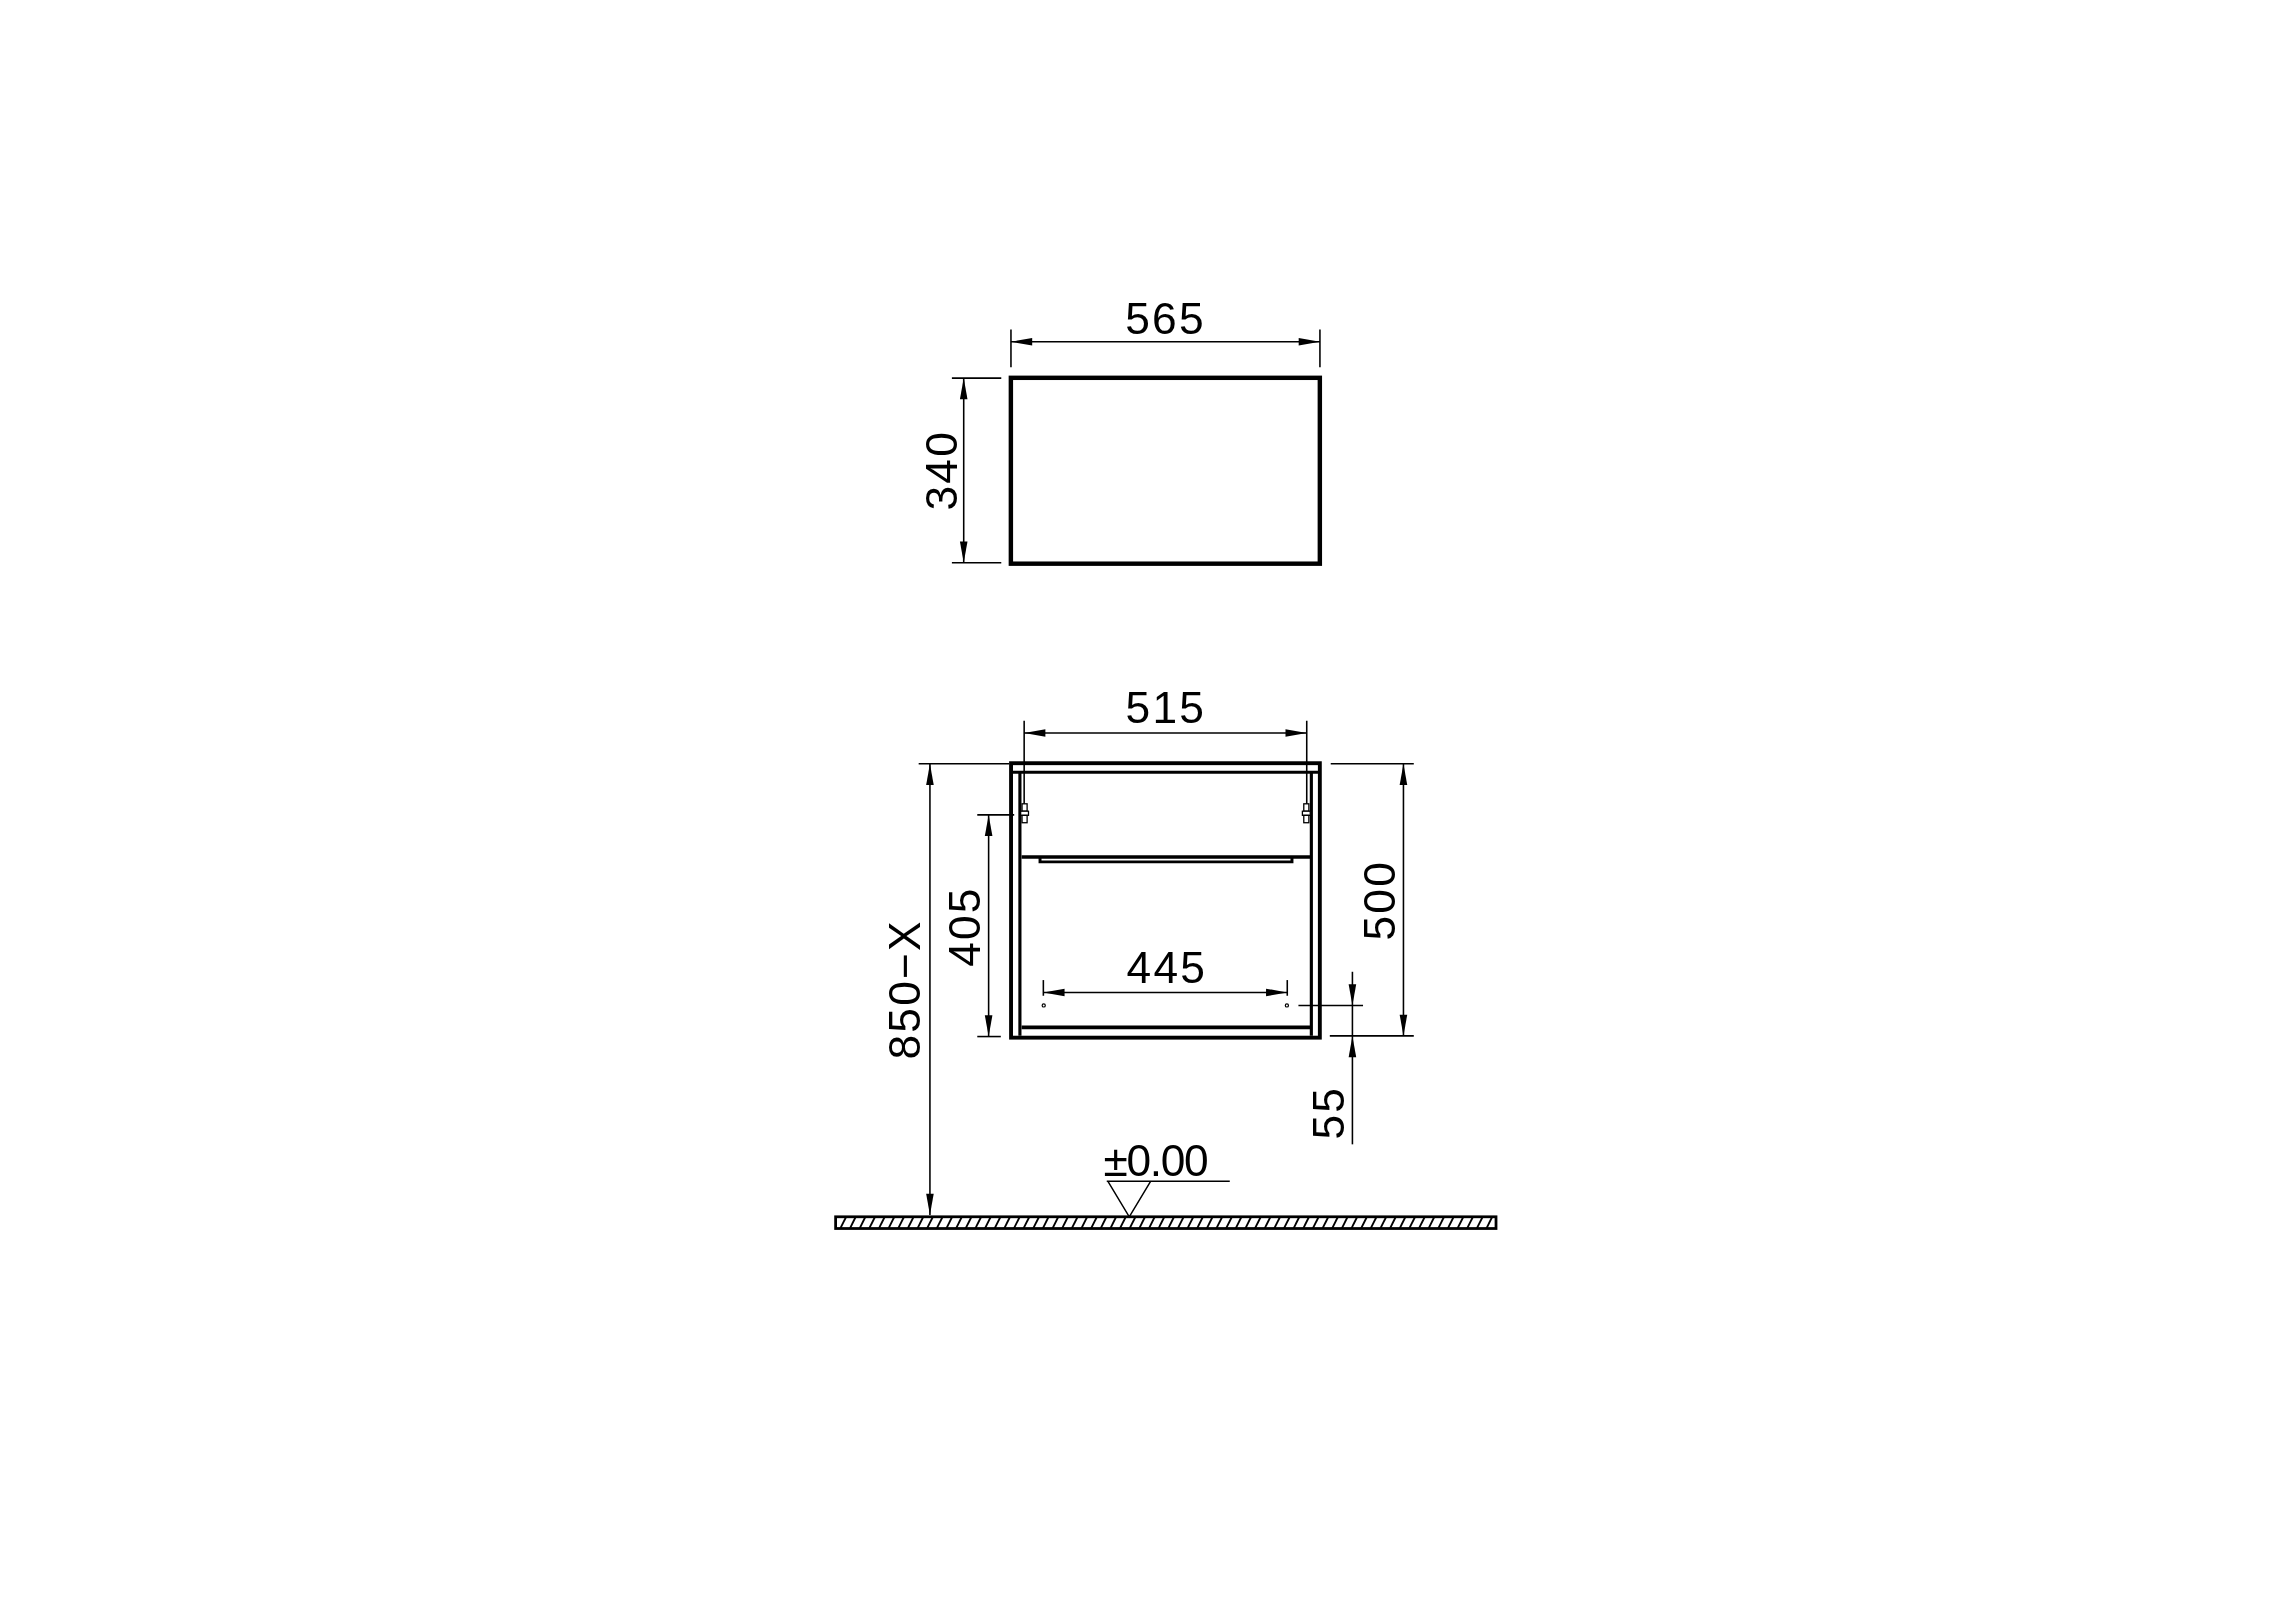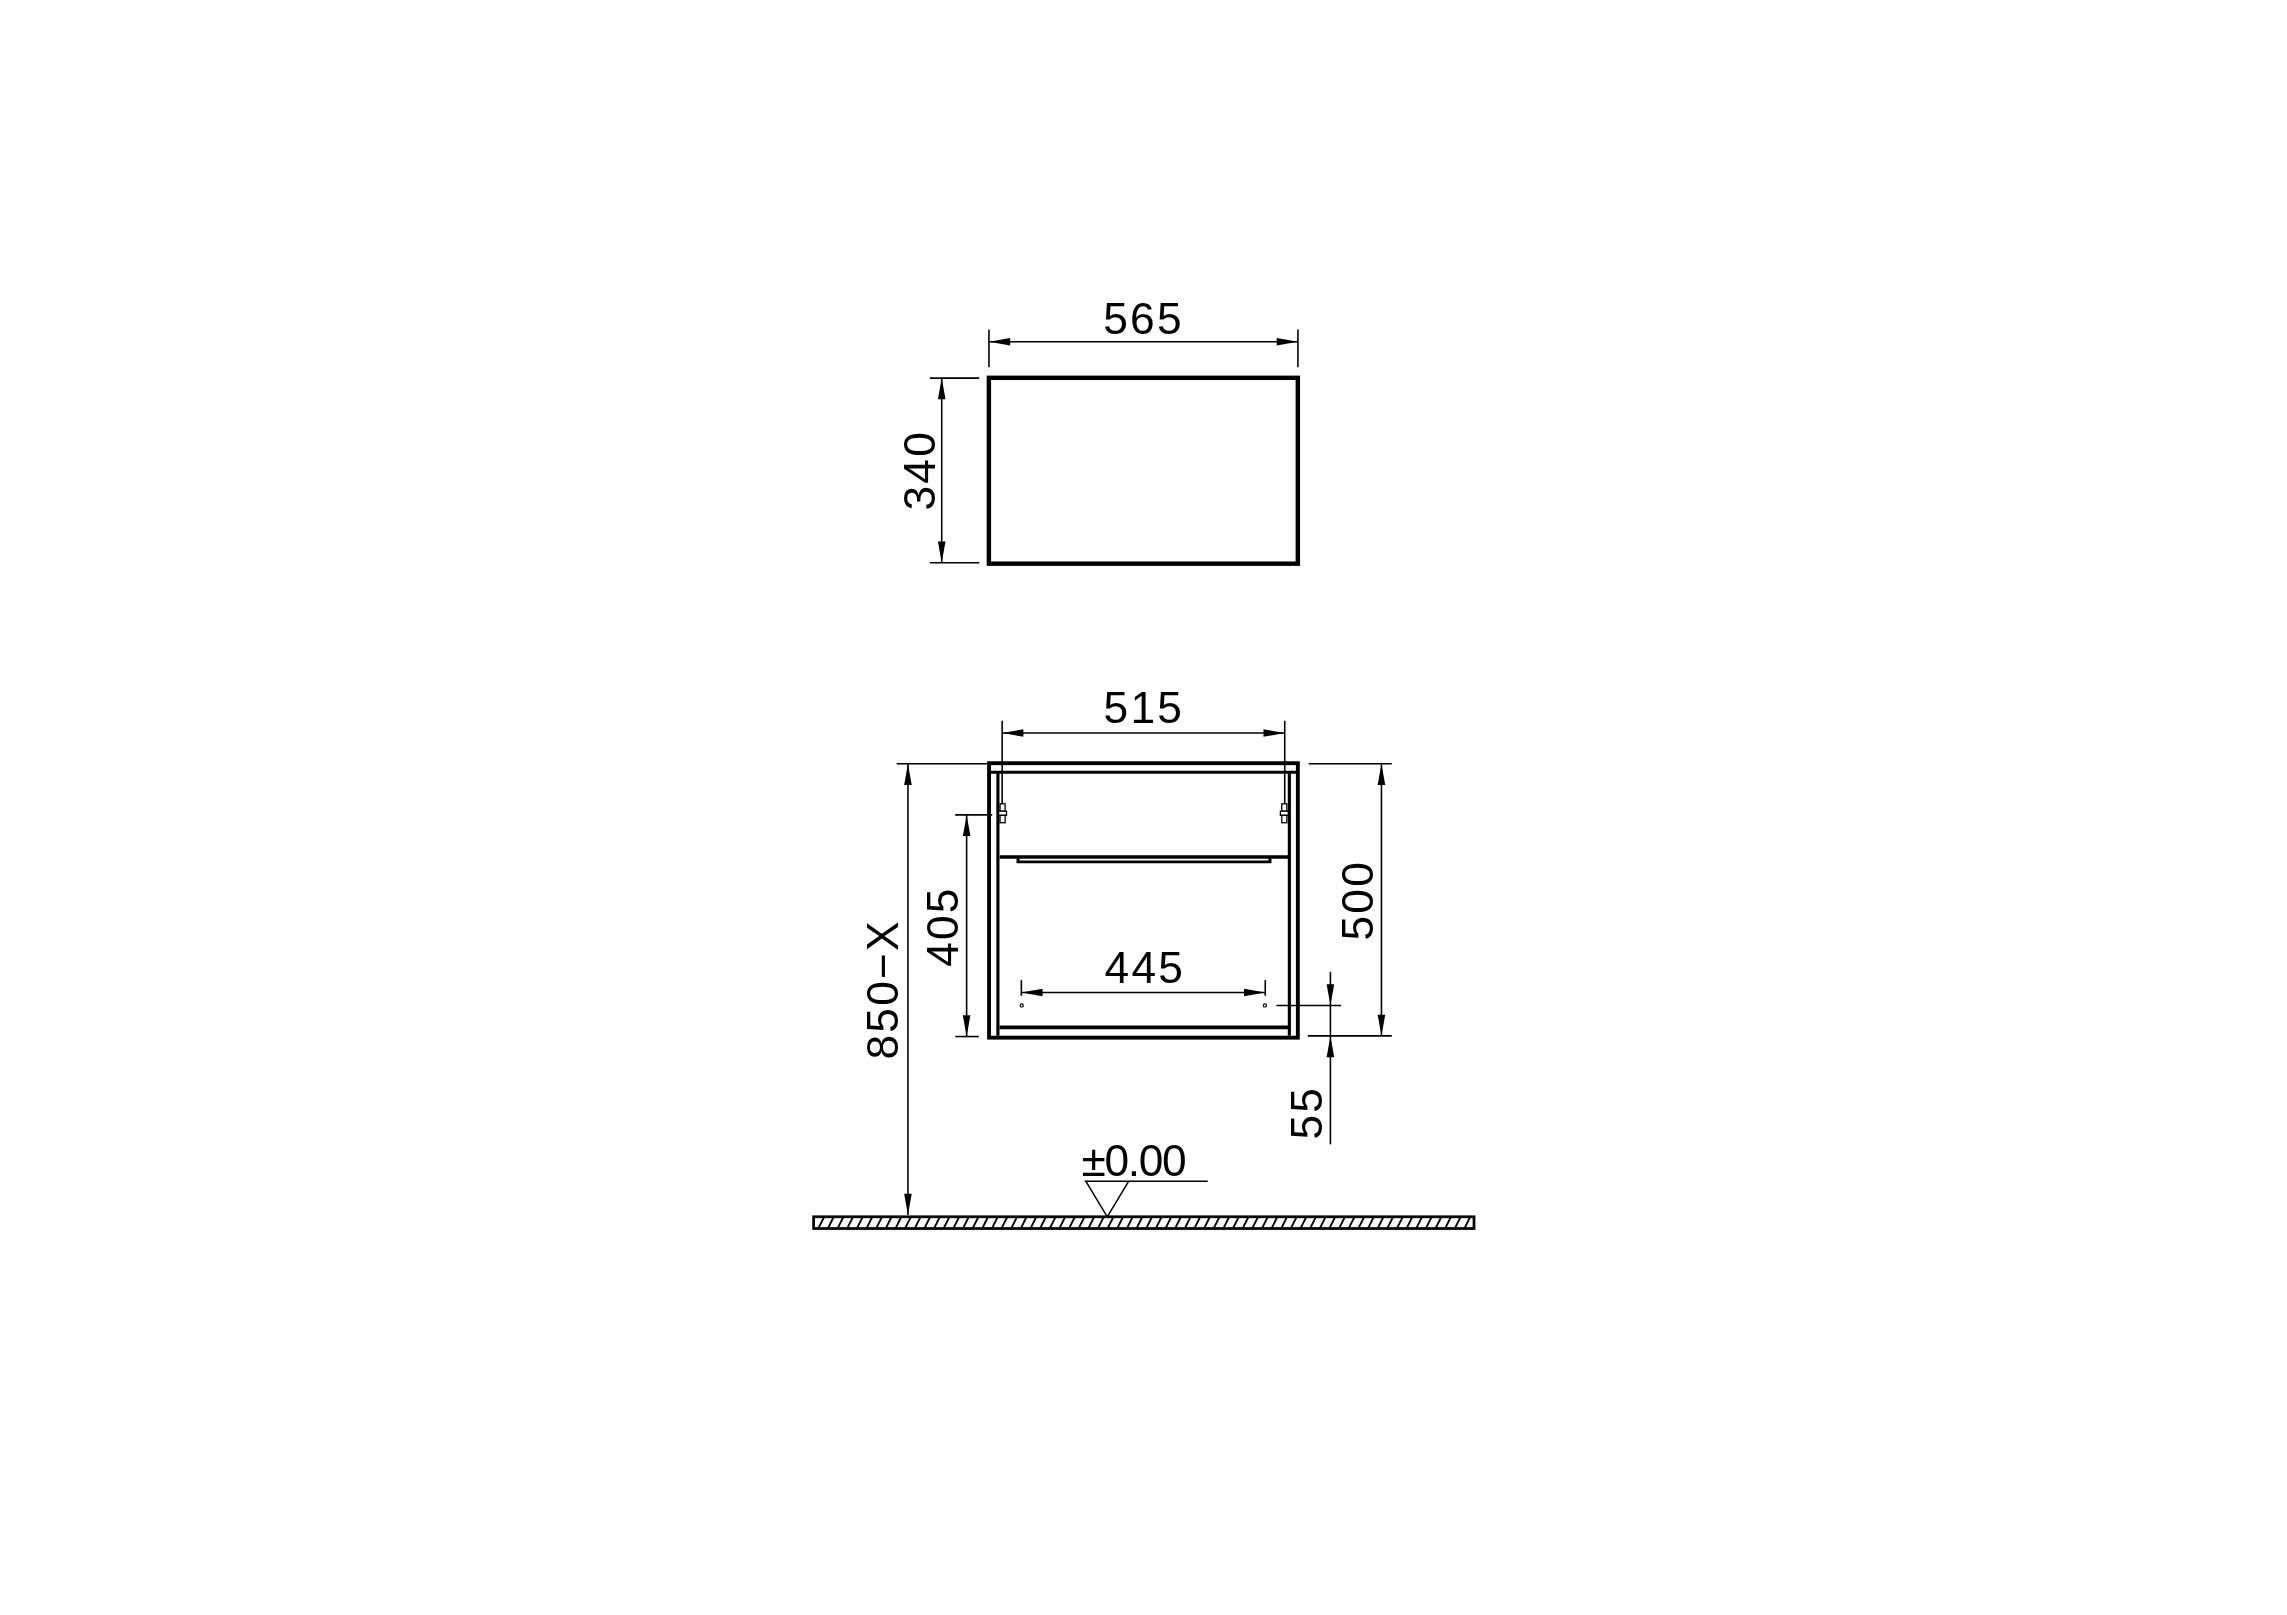--- a/index.html
+++ b/index.html
@@ -1,17 +1,17 @@
 <!DOCTYPE html>
 <html lang="en" style="font-size:14.8px"><head>
 <meta charset="utf-8">
 <title>Technical drawing</title>
 <style>
   html,body{margin:0;padding:0;background:#ffffff;}
-  .wrap{width:2028px;height:1615px;background:#ffffff;}
+  .wrap{width:2028px;height:1615px;background:#ffffff;margin-left:22px;}
   text{font-family:"Liberation Sans",sans-serif;fill:#000;-webkit-font-smoothing:antialiased;letter-spacing:2.4px;}
 </style>
 </head>
 <body>
 <div class="wrap">
 <svg width="2288" height="1615" viewBox="0 0 2479 1750" xmlns="http://www.w3.org/2000/svg">
 
   <rect x="0" y="0" width="2479" height="1750" fill="#ffffff"></rect>
 
   <rect x="1071.4" y="409.4" width="334.8" height="201.4" fill="#fff" stroke="#000" stroke-width="4.8"></rect>

